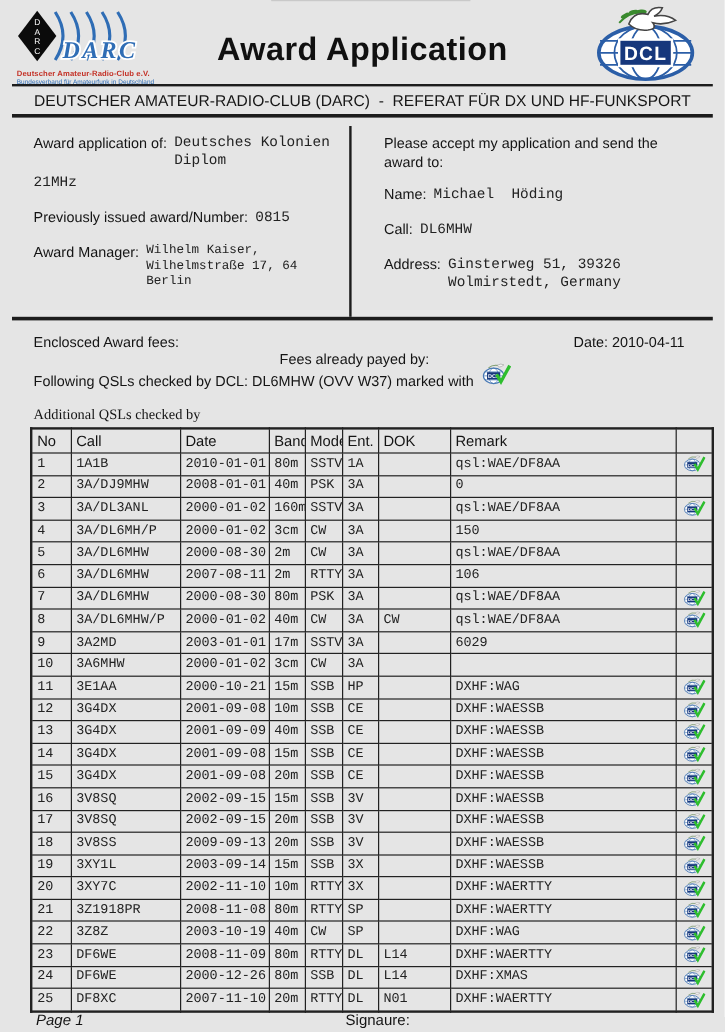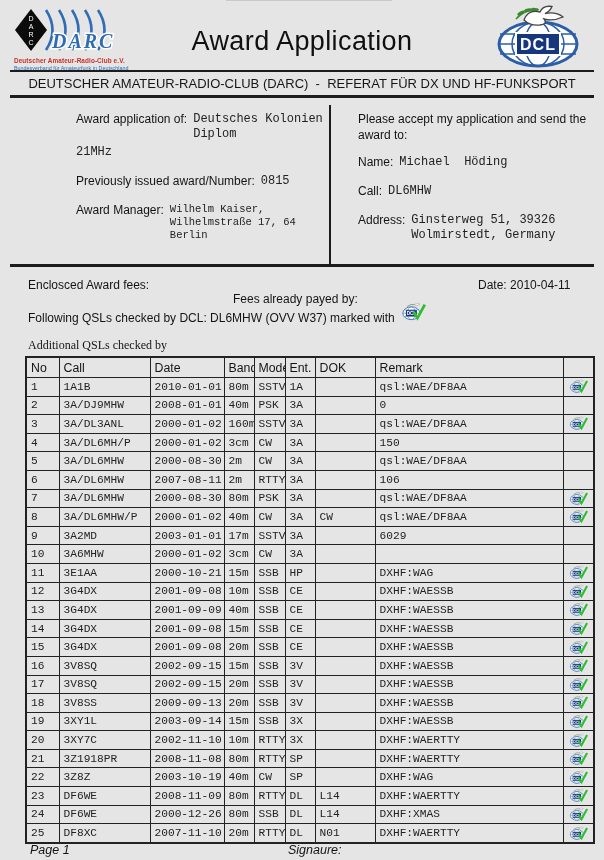--- a/index.html
+++ b/index.html
@@ -6,31 +6,31 @@
   .page { position:relative; width:604px; height:860px; background:#e5e5e5; overflow:hidden;
           font-family:"Liberation Sans", sans-serif; color:#141414; }
 
   .artifact-line { position:absolute; left:226px; top:0; width:166px; height:1px; background:#c9c9c9; }
 
   
   .darc-logo { position:absolute; left:14px; top:8px; width:132px; }
   .darc-sub1 { font-size:6.4px; font-weight:bold; color:#c43227; line-height:1.2; letter-spacing:.1px; }
   .darc-sub2 { font-size:5.4px; color:#2f6db5; line-height:1.2; }
   .page-title { position:absolute; left:102px; right:102px; top:26px; text-align:center;
-                font-size:27px; letter-spacing:.4px; color:#101010; }
+                font-size:27px; letter-spacing:.4px; color:#101010;font-weight:bold; }
   .dcl-logo { position:absolute; right:16px; top:4px; }
 
   .rule1 { position:absolute; top:70px; left:10px; width:584px; height:2px; background:#1c1c1c; }
   .org-line { position:absolute; top:76px; left:0; width:604px; text-align:center;
               font-size:13px; white-space:pre; color:#161616; }
   .rule2 { position:absolute; top:95px; left:10px; width:584px; height:3px; background:#1c1c1c; }
 
   
   .app { position:absolute; top:105px; left:20px; width:570px; height:159px; display:flex; }
-  .app-left  { width:273px; box-sizing:border-box; border-right:2px solid #1c1c1c; padding:7px 2px 0 8px;margin-left:48px; }
+  .app-left  { width:273px; box-sizing:border-box; border-right:2px solid #1c1c1c; padding:7px 2px 0 8px; }
   .app-right { flex:1; box-sizing:border-box; padding:7px 0 0 27px; }
   .field { display:flex; align-items:flex-start; font-size:12px; margin:0 0 3px 0; }
   .field .lbl { white-space:nowrap; margin-right:6px; }
   .field .val { font-family:"Liberation Mono","DejaVu Sans Mono",monospace; font-size:12px;
                 white-space:pre-wrap; color:#222; line-height:1.25; }
   .val.small { font-size:10.5px; }
   .mb14 { margin-bottom:14px; }
   .intro { font-size:12px; width:232px; margin-bottom:12px; line-height:1.3; }
 
   .rule3 { position:absolute; top:264px; left:10px; width:584px; height:3px; background:#1c1c1c; }
@@ -53,21 +53,21 @@
   .qsl-table th { border:1px solid #222; font-size:12.3px; font-weight:normal; text-align:left;
                   padding:2px 4px; height:15px; overflow:hidden; }
   .qsl-table td { border:1px solid #222; font-family:"Liberation Mono","DejaVu Sans Mono",monospace;
                   font-size:11.2px; color:#222; padding:0 4px; height:17.6px; overflow:hidden;
                   white-space:nowrap; }
   .qsl-table td.icon-cell { padding:0; text-align:center; vertical-align:middle; }
   .icon-s svg { width:19px; height:15px; display:inline-block; vertical-align:middle; }
 
   
   .footer-page { position:absolute; top:843px; left:30px;  font-style:italic; font-size:12.5px; }
-  .footer-sig  { position:absolute; top:843px; left:288px; font-style:italic; font-size:12.5px;text-align:right; }
+  .footer-sig  { position:absolute; top:843px; left:288px; font-size:12.5px;text-align:right; }
 </style>
 </head>
 <body>
 
 <div class="page">
 
   <div class="artifact-line"></div>
 
   <div class="darc-logo">
     <svg width="130" height="45" viewBox="0 0 130 45">

